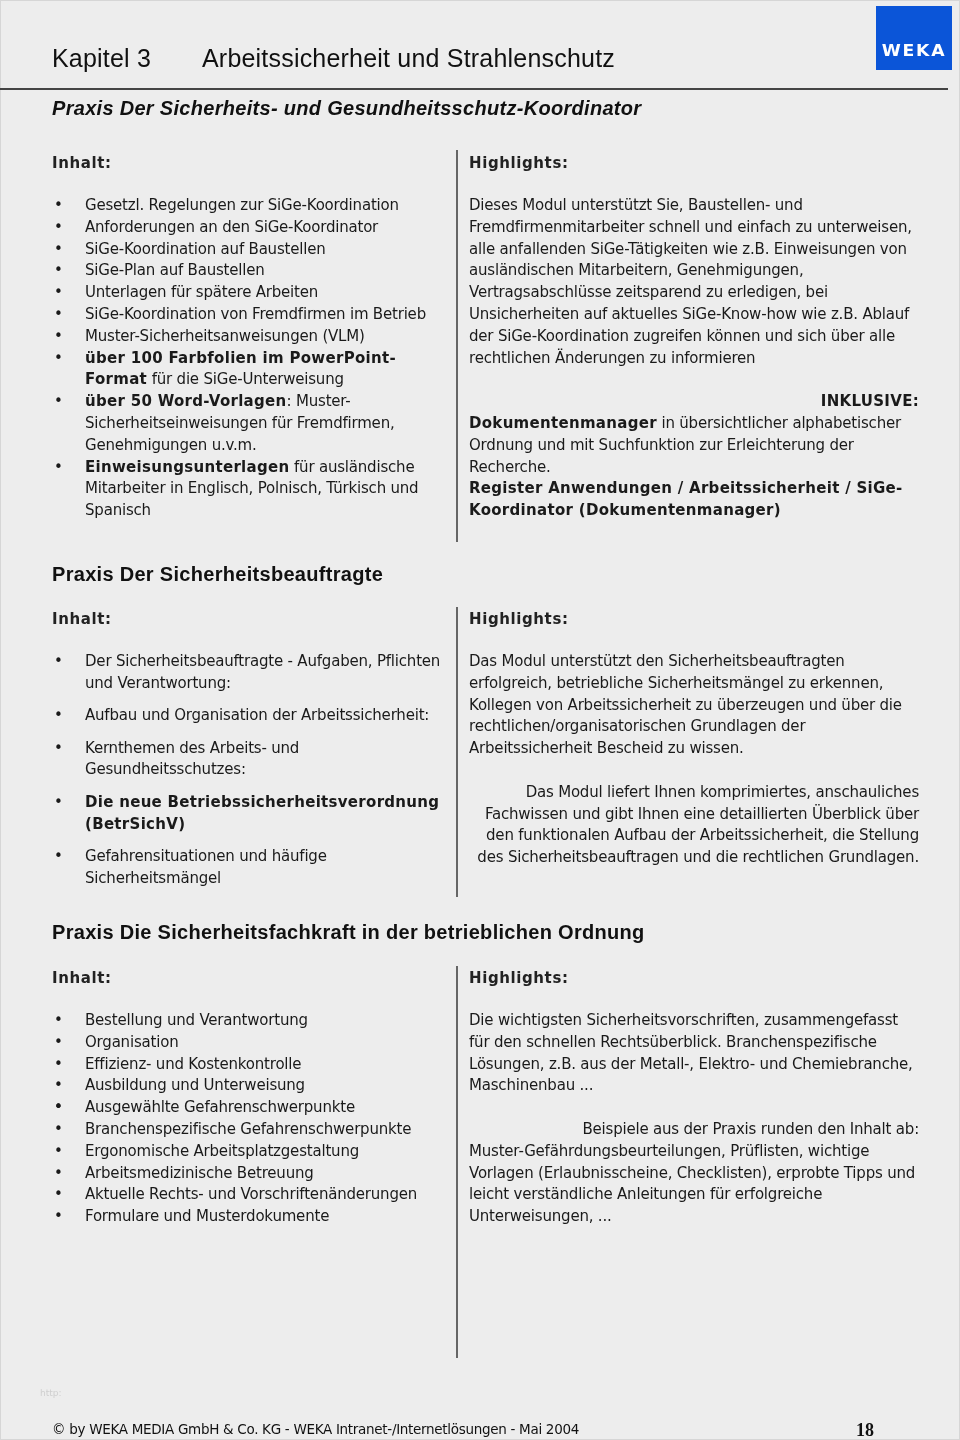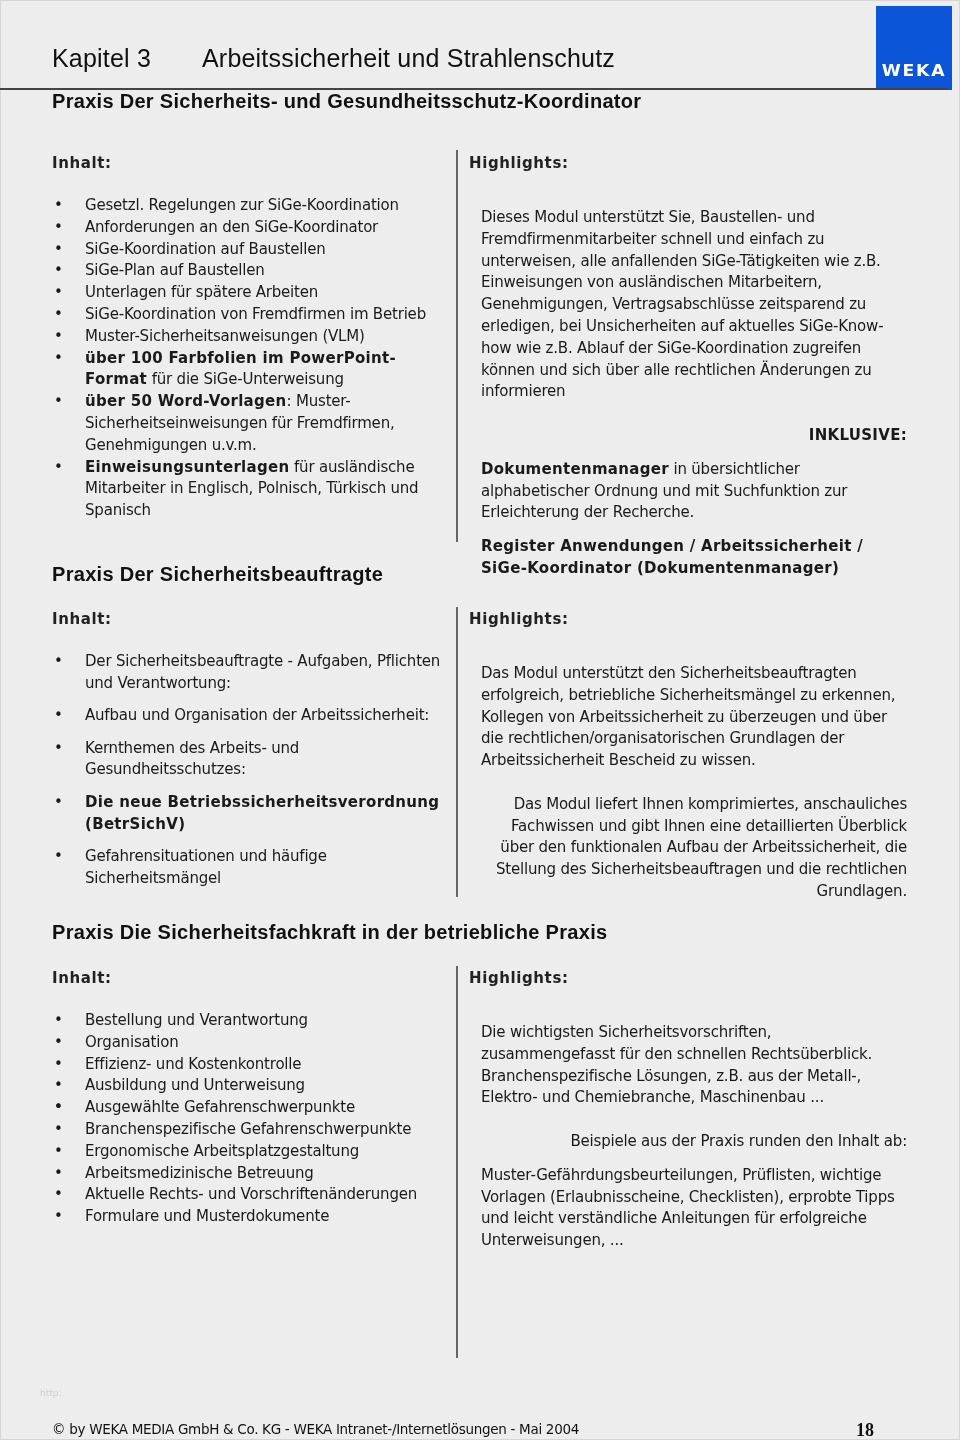--- a/index.html
+++ b/index.html
@@ -7,21 +7,21 @@
       width: 960px; height: 1440px; background: #ededed; position: relative;
       overflow: hidden; color: #111; font-family: "DejaVu Sans", sans-serif;
     }
     .page-edge { position: absolute; left: 0; top: 0; width: 958px; height: 1438px; border: 1px solid #d6d6d6; pointer-events: none; }
     .chapter {
       position: absolute; left: 52px; top: 44px; font-family: "Liberation Sans", sans-serif;
       font-size: 25px; letter-spacing: 0.2px; color: #111;
     }
     .chapter .num { display: inline-block; width: 150px; }
     .logo {
-      position: absolute; left: 876px; top: 6px; width: 76px; height: 84px; background: #0b55d8;
+      position: absolute; left: 876px; top: 6px; width: 76px; height: 64px; background: #0b55d8;
       display: flex; align-items: flex-end; justify-content: center;
     }
     .logo span {
       color: #fff; font-family: "DejaVu Sans", sans-serif; font-weight: bold; font-size: 15px;
       letter-spacing: 1.5px; margin-bottom: 10px; transform: scaleX(1.15);
     }
     .rule { position: absolute; left: 0; top: 88px; width: 948px; height: 2px; background: #444; }
     .section-title {
       position: absolute; left: 52px; font-family: "Liberation Sans", sans-serif;
       font-size: 20px; font-weight: bold; letter-spacing: 0.3px; color: #111;
@@ -36,21 +36,21 @@
       position: relative; padding-left: 33px; font-size: 15px; line-height: 21.8px; color: #1a1a1a;
       font-family: "DejaVu Sans", sans-serif; letter-spacing: -0.2px;
     }
     ul.items li .bullet { position: absolute; left: 2px; top: 0; font-size: 15px; }
     ul.items.spaced li { margin-bottom: 10.6px; }
     .b { font-weight: bold; letter-spacing: 0.3px; }
     .hl {
       position: absolute; left: 469px; width: 450px; font-size: 15px; line-height: 21.8px; color: #1a1a1a;
       font-family: "DejaVu Sans", sans-serif; letter-spacing: -0.2px;
     }
-    .hl p { margin: 12px; }
+    .hl p { margin: 0; }
     .hl p + p.gap { margin-top: 21.8px; text-align: right; }
     .hl .strong { font-weight: bold; letter-spacing: 0.3px; }
     .footer {
       position: absolute; left: 52px; top: 1421px; font-family: "DejaVu Sans", sans-serif; font-size: 13.5px; color: #111;
       letter-spacing: -0.3px;
     }
     .page-num { position: absolute; left: 856px; top: 1420px; font-family: "Liberation Serif", serif; font-size: 18px; color: #111; font-weight: bold; }
     .faint { position: absolute; left: 40px; top: 1388px; font-size: 9px; color: #cfcfcf; font-family: "DejaVu Sans", sans-serif; }
   </style>
 </head>
@@ -59,21 +59,21 @@
 <div class="page-edge"></div>
 
 <div class="chapter">
   <span class="num">Kapitel 3</span><span>Arbeitssicherheit und Strahlenschutz</span>
 </div>
 <div class="logo">
   <span>WEKA</span>
 </div>
 <div class="rule"></div>
 
-<div class="section-title" style="top:90px;">Praxis Der Sicherheits- und Gesundheitsschutz-Koordinator</div>
+<div class="section-title" style="top:97px;font-style:italic;">Praxis Der Sicherheits- und Gesundheitsschutz-Koordinator</div>
 <div class="col-label" style="left:52px; top:154px;">Inhalt:</div>
 <div class="col-label" style="left:469px; top:154px;">Highlights:</div>
 <div class="vline" style="top:150px; height:392px;"></div>
 
 <ul class="items" style="top:195px;">
   <li><span class="bullet">•</span><span class="b"></span><span>Gesetzl. Regelungen zur SiGe-Koordination</span></li>
   <li><span class="bullet">•</span><span class="b"></span><span>Anforderungen an den SiGe-Koordinator</span></li>
   <li><span class="bullet">•</span><span class="b"></span><span>SiGe-Koordination auf Baustellen</span></li>
   <li><span class="bullet">•</span><span class="b"></span><span>SiGe-Plan auf Baustellen</span></li>
   <li><span class="bullet">•</span><span class="b"></span><span>Unterlagen für spätere Arbeiten</span></li>
@@ -102,21 +102,21 @@
   <li><span class="bullet">•</span><span class="b"></span><span>Kernthemen des Arbeits- und Gesundheitsschutzes:</span></li>
   <li><span class="bullet">•</span><span class="b">Die neue Betriebssicherheitsverordnung (BetrSichV)</span><span></span></li>
   <li><span class="bullet">•</span><span class="b"></span><span>Gefahrensituationen und häufige Sicherheitsmängel</span></li>
 </ul>
 
 <div class="hl" style="top:651px;">
   <p>Das Modul unterstützt den Sicherheitsbeauftragten erfolgreich, betriebliche Sicherheitsmängel zu erkennen, Kollegen von Arbeitssicherheit zu überzeugen und über die rechtlichen/organisatorischen Grundlagen der Arbeitssicherheit Bescheid zu wissen.</p>
   <p class="gap">Das Modul liefert Ihnen komprimiertes, anschauliches Fachwissen und gibt Ihnen eine detaillierten Überblick über den funktionalen Aufbau der Arbeitssicherheit, die Stellung des Sicherheitsbeauftragen und die rechtlichen Grundlagen.</p>
 </div>
 
-<div class="section-title" style="top:921px;">Praxis Die Sicherheitsfachkraft in der betriebliche Praxis</div>
+<div class="section-title" style="top:921px;">Praxis Die Sicherheitsfachkraft in der betrieblichen Ordnung</div>
 <div class="col-label" style="left:52px; top:969px;">Inhalt:</div>
 <div class="col-label" style="left:469px; top:969px;">Highlights:</div>
 <div class="vline" style="top:966px; height:392px;"></div>
 
 <ul class="items" style="top:1010px;">
   <li><span class="bullet">•</span><span class="b"></span><span>Bestellung und Verantwortung</span></li>
   <li><span class="bullet">•</span><span class="b"></span><span>Organisation</span></li>
   <li><span class="bullet">•</span><span class="b"></span><span>Effizienz- und Kostenkontrolle</span></li>
   <li><span class="bullet">•</span><span class="b"></span><span>Ausbildung und Unterweisung</span></li>
   <li><span class="bullet">•</span><span class="b"></span></li>

